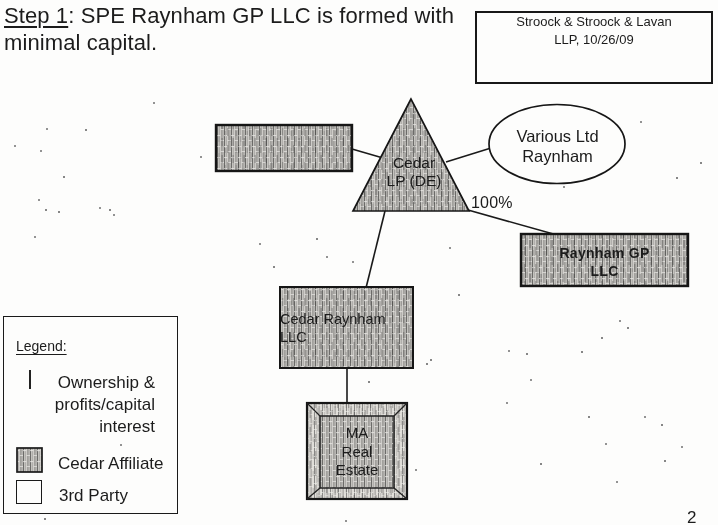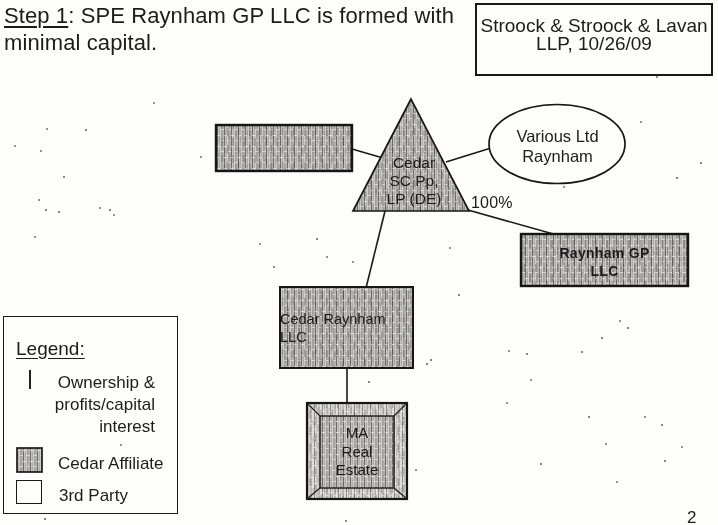--- a/index.html
+++ b/index.html
@@ -5,44 +5,44 @@
   html,body{margin:0;padding:0;}
   body{width:718px;height:525px;overflow:hidden;background:#fdfdfc;}
   #page{position:relative;width:718px;height:419px;background:#fdfdfc;
         font-family:"Liberation Sans",sans-serif;color:#1c1c1c;}
   #shapes{position:absolute;left:0;top:0;z-index:1;}
   .lbl{position:absolute;z-index:3;color:#1c1c1c;}
   
   #title{left:4px;top:2px;width:470px;font-size:22px;line-height:27px;letter-spacing:0.1px;}
   #title .u{text-decoration:underline;text-underline-offset:3px;}
   
-  #firm-box{position:absolute;z-index:2;left:475px;top:3px;width:238px;height:73px;
+  #firm-box{position:absolute;z-index:2;left:475px;top:11px;width:238px;height:73px;
             border:2px solid #181818;background:#fdfdfc;box-sizing:border-box;
-            text-align:center;padding-top:12px;font-size:19px;line-height:17.5px;}
+            text-align:center;padding-top:0;font-size:13px;line-height:17.5px;}
   
   #cedar-sc-inc-label{left:215px;top:124px;width:138px;height:48px;display:flex;
         align-items:center;justify-content:center;font-size:14.5px;letter-spacing:0.2px;}
   #triangle-label{left:354px;top:154px;width:120px;text-align:center;
         font-size:15.5px;line-height:18px;}
   #ellipse-label{left:487px;top:127px;width:141px;text-align:center;
         font-size:16.5px;line-height:19.5px;}
   #pct-label{left:471px;top:194px;font-size:16px;letter-spacing:0.2px;}
   #raynham-label{left:521px;top:234px;width:167px;height:52px;display:flex;flex-direction:column;
         align-items:center;justify-content:center;padding-top:3px;box-sizing:border-box;
         font-size:14px;font-weight:bold;line-height:18px;letter-spacing:0.3px;}
   #cedar-raynham-label{left:280px;top:287px;width:133px;height:81px;display:flex;flex-direction:column;
         justify-content:center;padding-left:0;box-sizing:border-box;
         font-size:14.5px;line-height:18px;}
   #ma-label{left:320px;top:416px;width:74px;height:72px;display:flex;flex-direction:column;
         align-items:center;justify-content:center;text-align:center;
         font-size:15px;line-height:18.5px;}
   
   #legend-box{position:absolute;z-index:2;left:3px;top:316px;width:175px;height:198px;
         border:1.7px solid #1a1a1a;background:transparent;box-sizing:border-box;}
-  #legend-title{left:12px;top:21px;font-size:19px;text-decoration:underline;
+  #legend-title{left:12px;top:21px;font-size:14px;text-decoration:underline;
         text-underline-offset:3px;}
   #legend-box .lbl{position:absolute;}
   #ownership-symbol{left:25px;top:53px;width:2px;height:19px;background:#222;}
   #ownership-label{left:39px;top:55px;width:112px;font-size:17px;line-height:22px;text-align:right;}
   #affiliate-swatch{left:12px;top:130px;}
   #affiliate-label{left:54px;top:137px;font-size:17px;}
   #thirdparty-swatch{left:12px;top:163px;width:26px;height:24px;border:1.7px solid #1a1a1a;
         background:#fdfdfc;box-sizing:border-box;}
   #thirdparty-label{left:55px;top:169px;font-size:17px;}
   
@@ -121,21 +121,20 @@
   <div id="title" class="lbl"><span class="u">Step 1</span><span>: SPE Raynham GP LLC is formed with minimal capital.</span></div>
 
   <div id="firm-box">
     <div>Stroock &amp; Stroock &amp; Lavan</div>
     <div>LLP, 10/26/09</div>
   </div>
 
 
   <div id="triangle-label" class="lbl">
     <div>Cedar</div>
-    <div>SC Pp,</div>
     <div>LP (DE)</div>
   </div>
 
   <div id="ellipse-label" class="lbl">
     <div>Various Ltd</div>
     <div>Raynham</div>
   </div>
 
   <div id="pct-label" class="lbl">100%</div>
 

